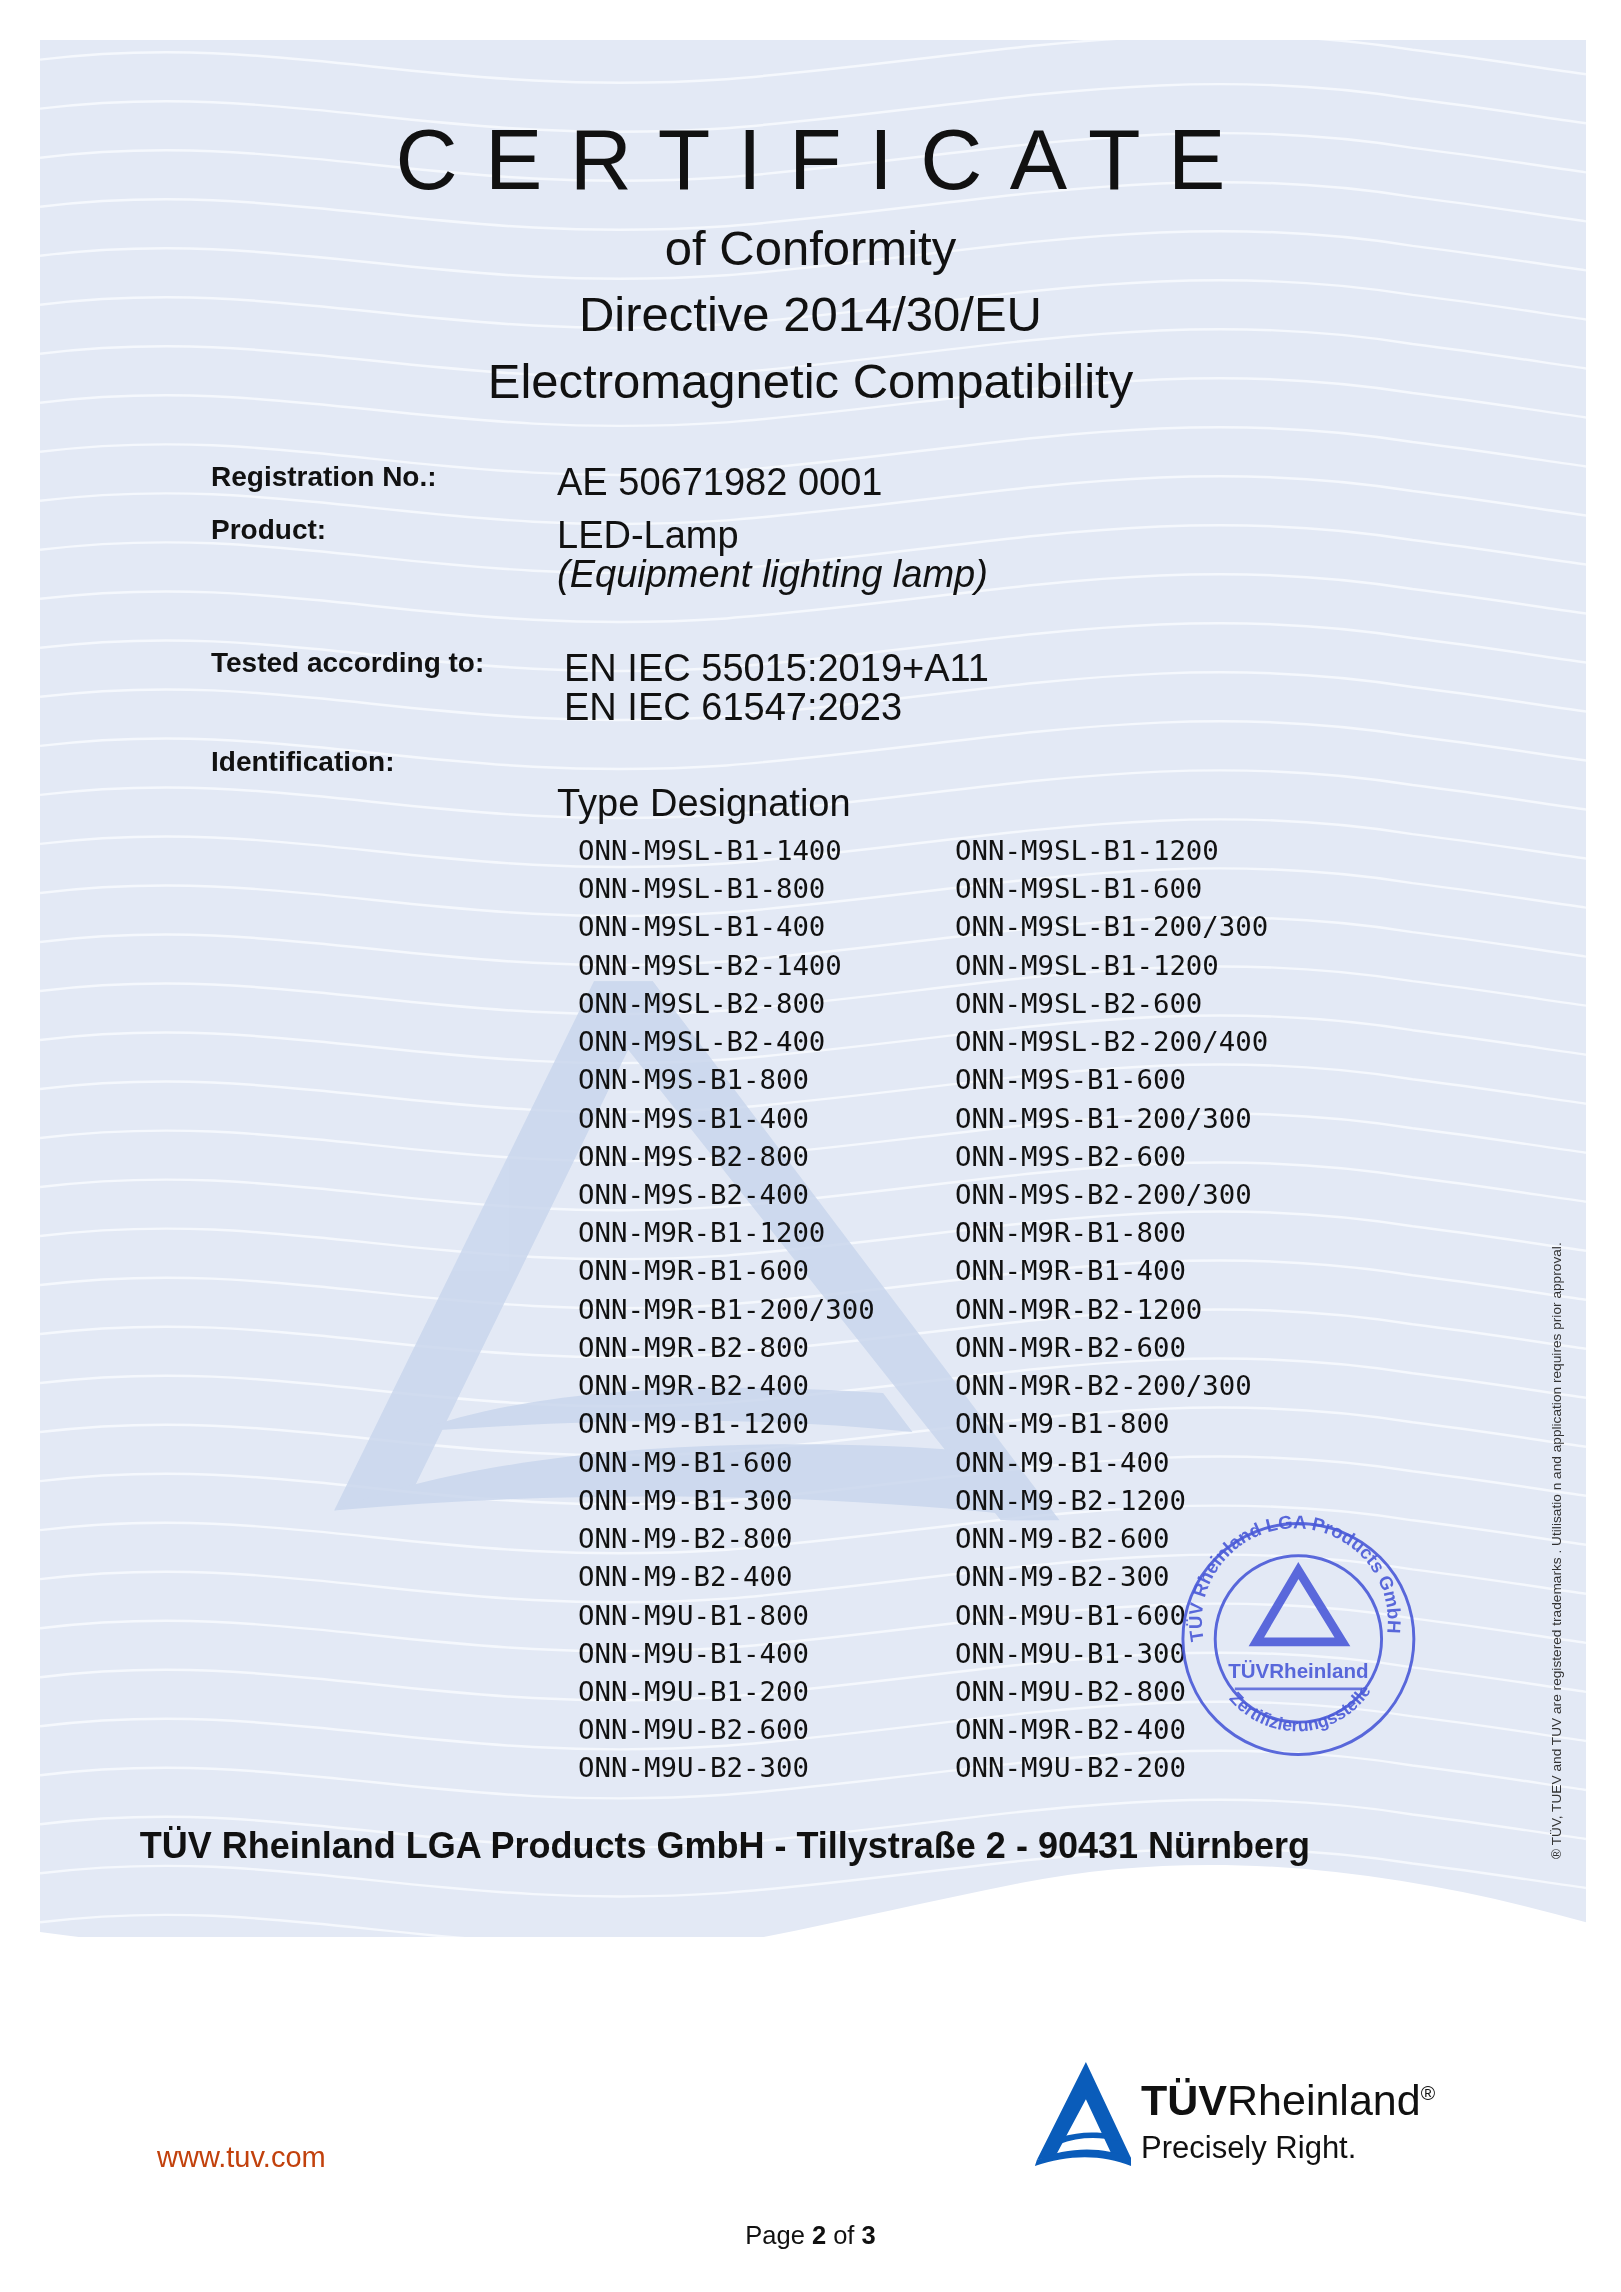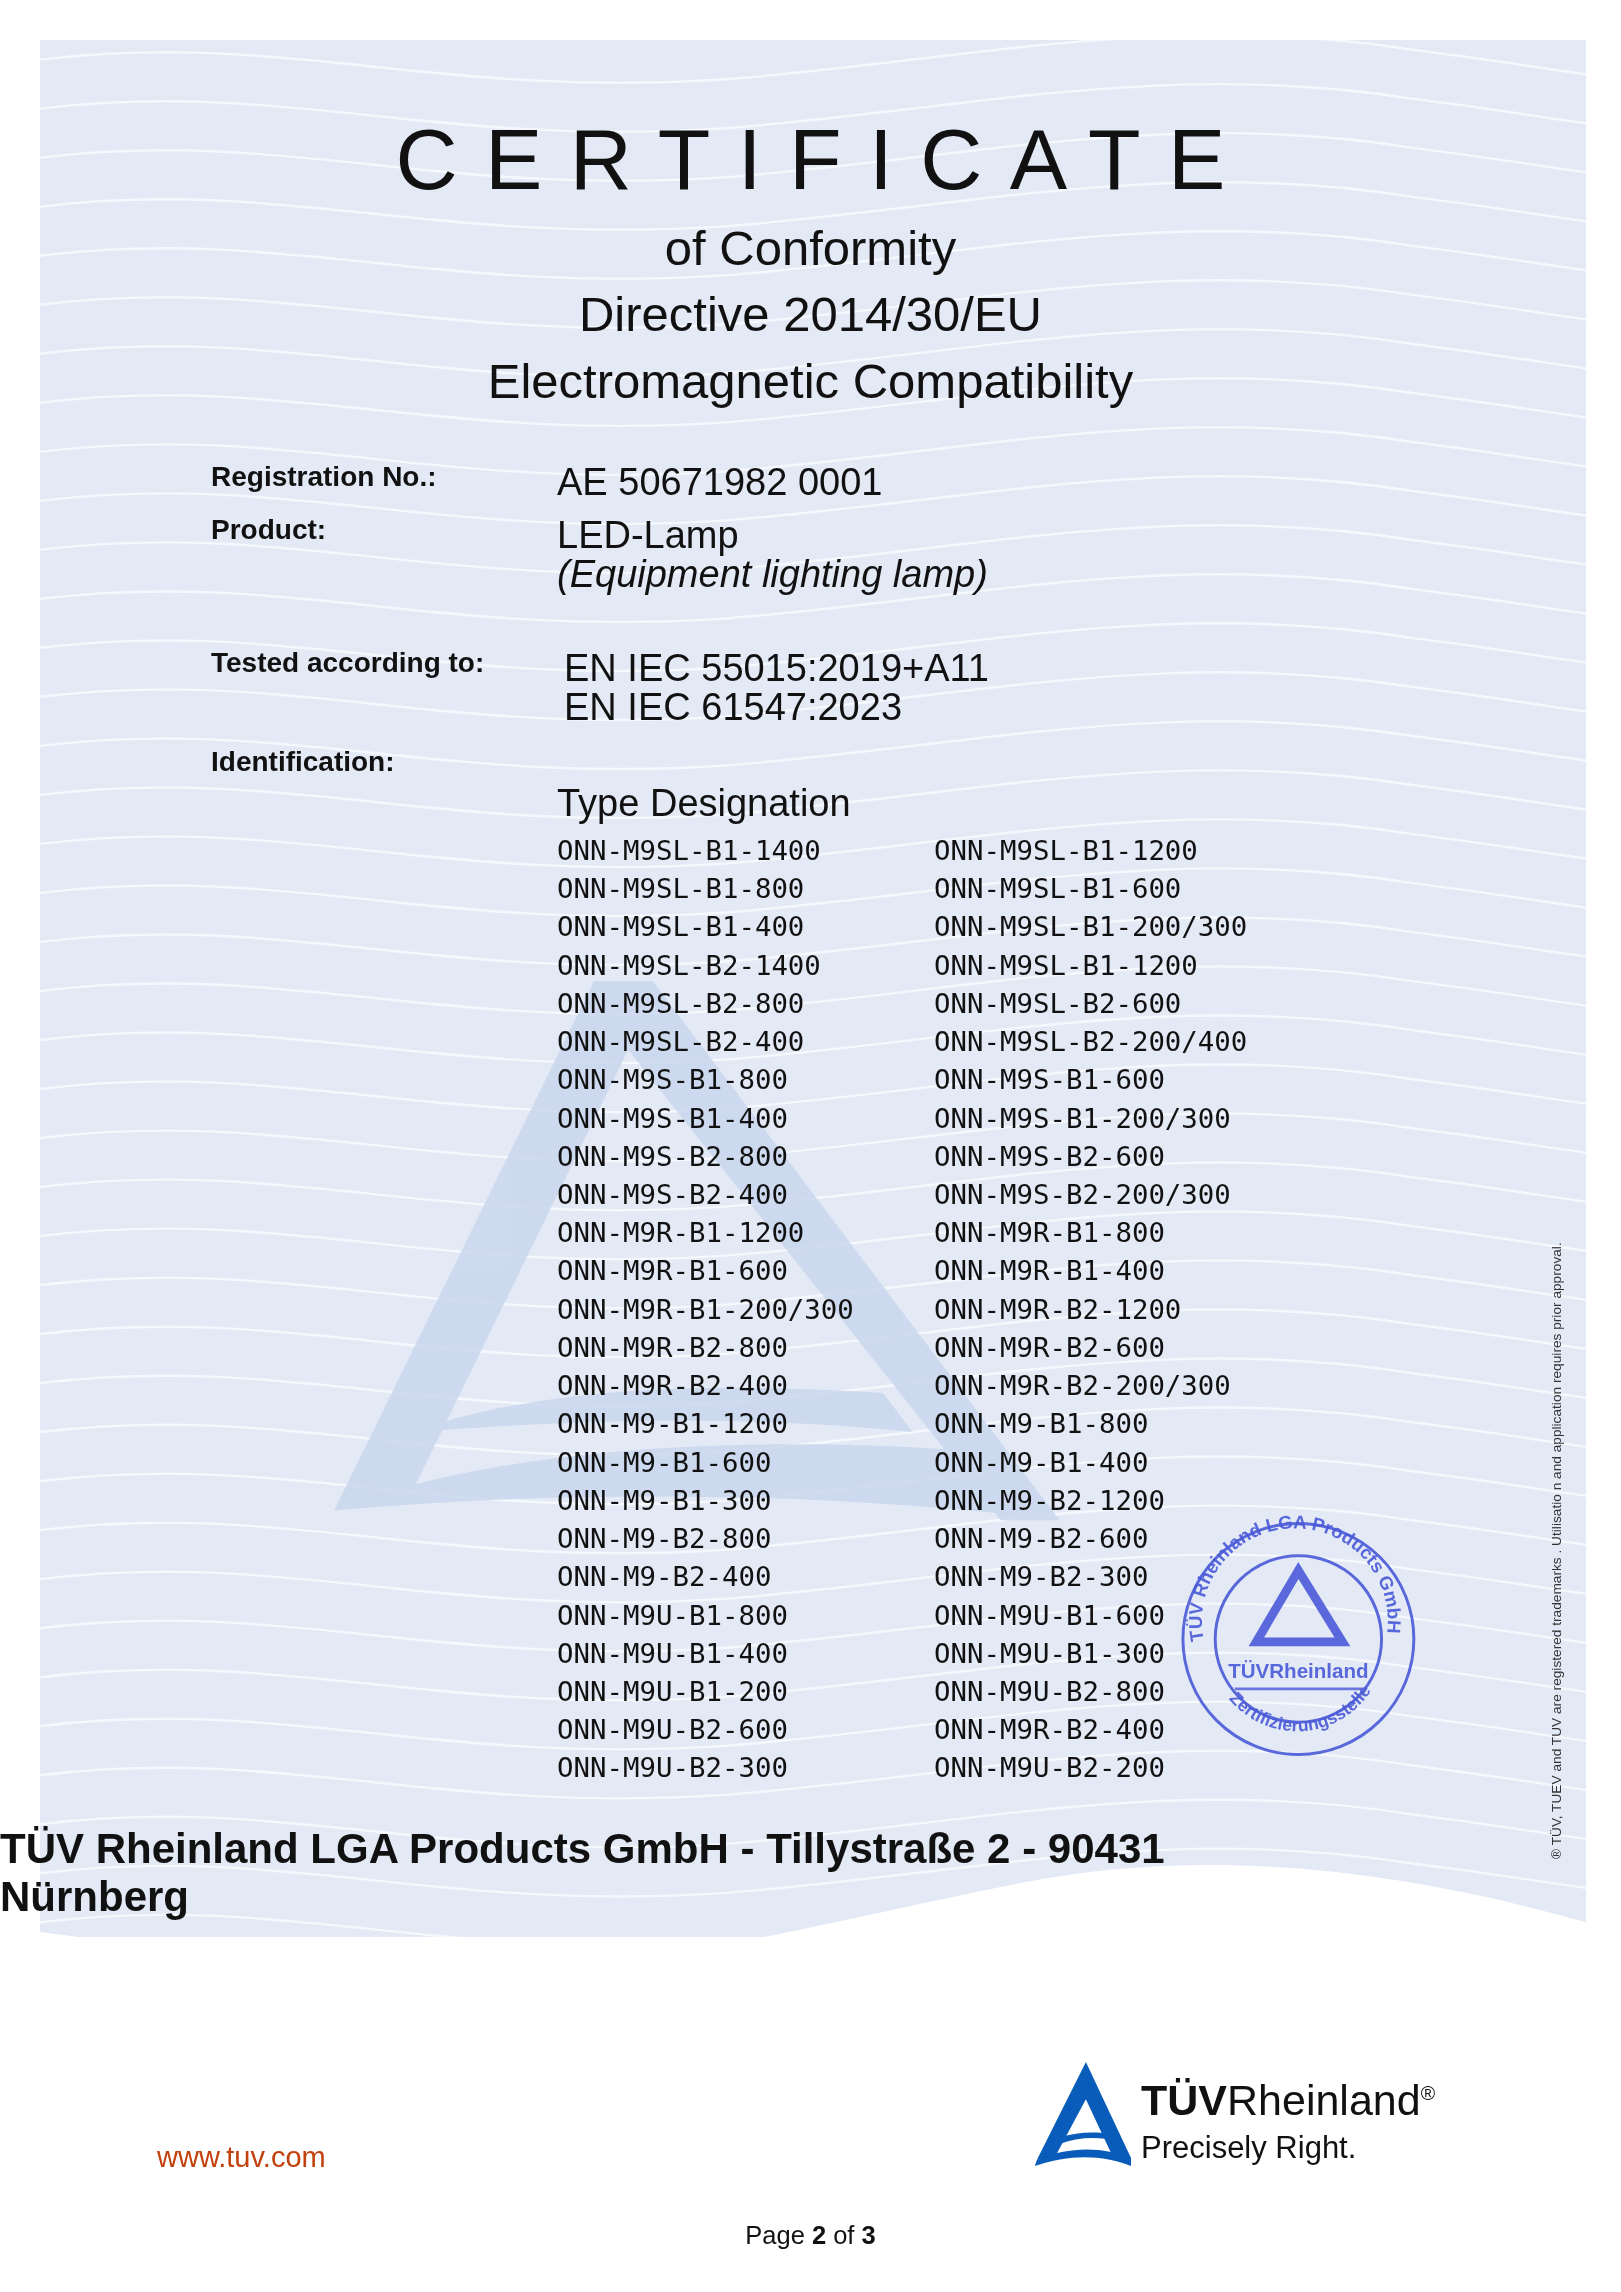--- a/index.html
+++ b/index.html
@@ -12,24 +12,24 @@
            letter-spacing:27.4px; font-family:"Liberation Sans", sans-serif; font-weight:400;
            padding-left:27.4px; box-sizing:border-box; }
   .subtitle { left:0; width:1621px; text-align:center; font-size:49px;
               font-family:"Liberation Sans", sans-serif; }
   .lbl { left:211px; font-size:28px; font-weight:700; }
   .val { left:557px; font-size:38px; }
   .val.italic { font-style:italic; }
   .val.tested { left:564px; }
   .ids { position:absolute; left:557px; top:835px; }
   .id-row { position:absolute; height:38px; font-family:"DejaVu Sans Mono","Liberation Mono", monospace;
-            font-size:27.4px; white-space:nowrap; }
+            font-size:27.4px; white-space:nowrap;margin-left:21px; }
   .id-c1 { left:0; }
   .id-c2 { left:377px; }
-  .address { left:0; width:1310px; top:1825px; text-align:left; font-size:42px; font-weight:700; }
+  .address { left:0; width:1310px; top:1825px; text-align:right; font-size:36px; font-weight:700; }
   .sidenote { position:absolute; left:1549px; top:1859px; transform-origin:0 0; transform:rotate(-90deg);
               font-size:13.7px; color:#333; white-space:nowrap; width:745px; }
   .web { left:157px; top:2141px; font-size:29px; color:#c2410c; }
   .logo { left:1029px; top:2056px; width:510px; height:118px; }
   .logo-word { position:absolute; left:112px; top:19.6px; font-size:43px; color:#111; white-space:nowrap; }
   .logo-word b { font-weight:700; }
   .logo-reg { font-size:19.6px; vertical-align:super; }
   .logo-tag { position:absolute; left:112px; top:74px; font-size:31px; color:#111; white-space:nowrap; }
   .page { left:0; width:1621px; top:2221px; text-align:center; font-size:25.5px; }
   .stamp { left:1166px; top:1500px; width:255px; height:274px; }

